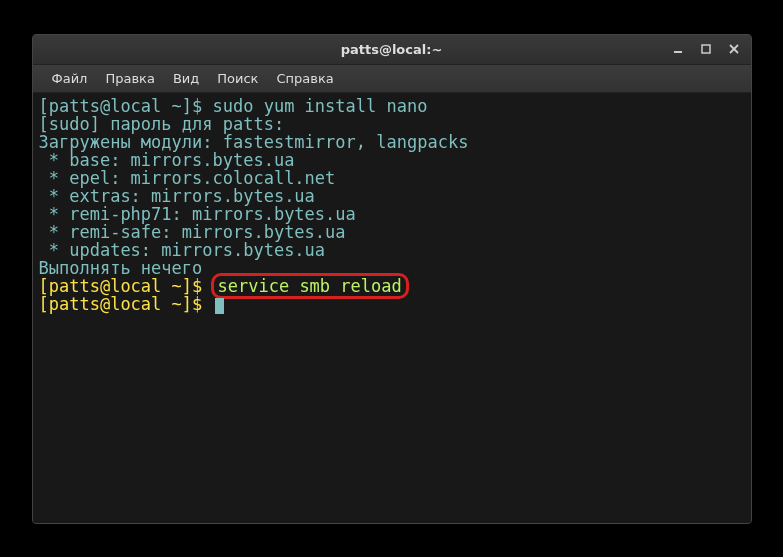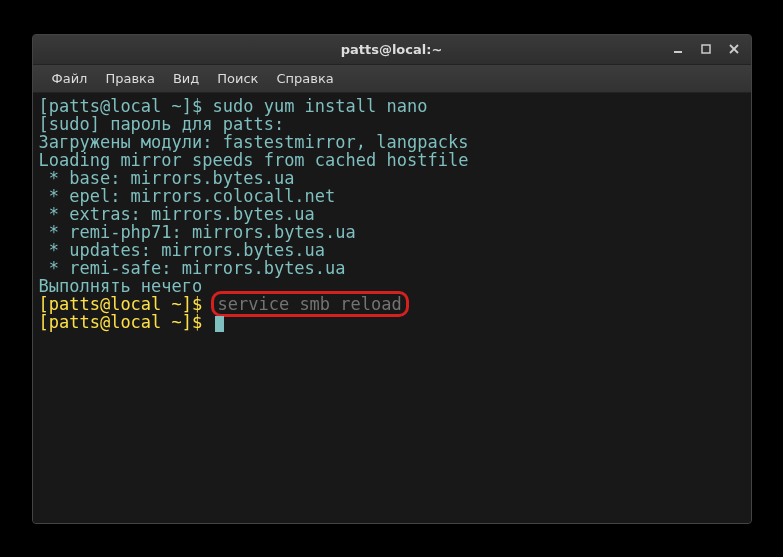--- a/index.html
+++ b/index.html
@@ -84,21 +84,21 @@
       overflow: hidden;
     }
     .line {
       white-space: pre;
       color: #7fbfbf;
     }
     .prompt {
       color: #fde047;
     }
     .cmd {
-      color: #737373;
+      color: #bef264;
     }
     .highlight-box {
       border: 3px solid #d4201f;
       border-radius: 10px;
       padding: 0 4px;
       display: inline;
       margin-left: -2px;
     }
     .cursor-block {
       display: inline-block;
@@ -138,24 +138,23 @@
     <span class="menu-item">Файл</span>
     <span class="menu-item">Правка</span>
     <span class="menu-item">Вид</span>
     <span class="menu-item">Поиск</span>
     <span class="menu-item">Справка</span>
   </div>
   <div class="terminal-body">
     <div class="line">[patts@local ~]$ sudo yum install nano</div>
     <div class="line">[sudo] пароль для patts:</div>
     <div class="line">Загружены модули: fastestmirror, langpacks</div>
-    <div class="line">Loading mirror speeds from cached hostfile</div>
     <div class="line"> * base: mirrors.bytes.ua</div>
     <div class="line"> * epel: mirrors.colocall.net</div>
     <div class="line"> * extras: mirrors.bytes.ua</div>
     <div class="line"> * remi-php71: mirrors.bytes.ua</div>
+    <div class="line"> * remi-safe: mirrors.bytes.ua</div>
     <div class="line"> * updates: mirrors.bytes.ua</div>
-    <div class="line"> * remi-safe: mirrors.bytes.ua</div>
     <div class="line">Выполнять нечего</div>
     <div class="line"><span class="prompt">[patts@local ~]$ </span><span class="highlight-box"><span class="cmd">service smb reload</span></span></div>
     <div class="line"><span class="prompt">[patts@local ~]$ </span><span class="cursor-block"></span></div>
   </div>
 </div>
 
 </body></html>

